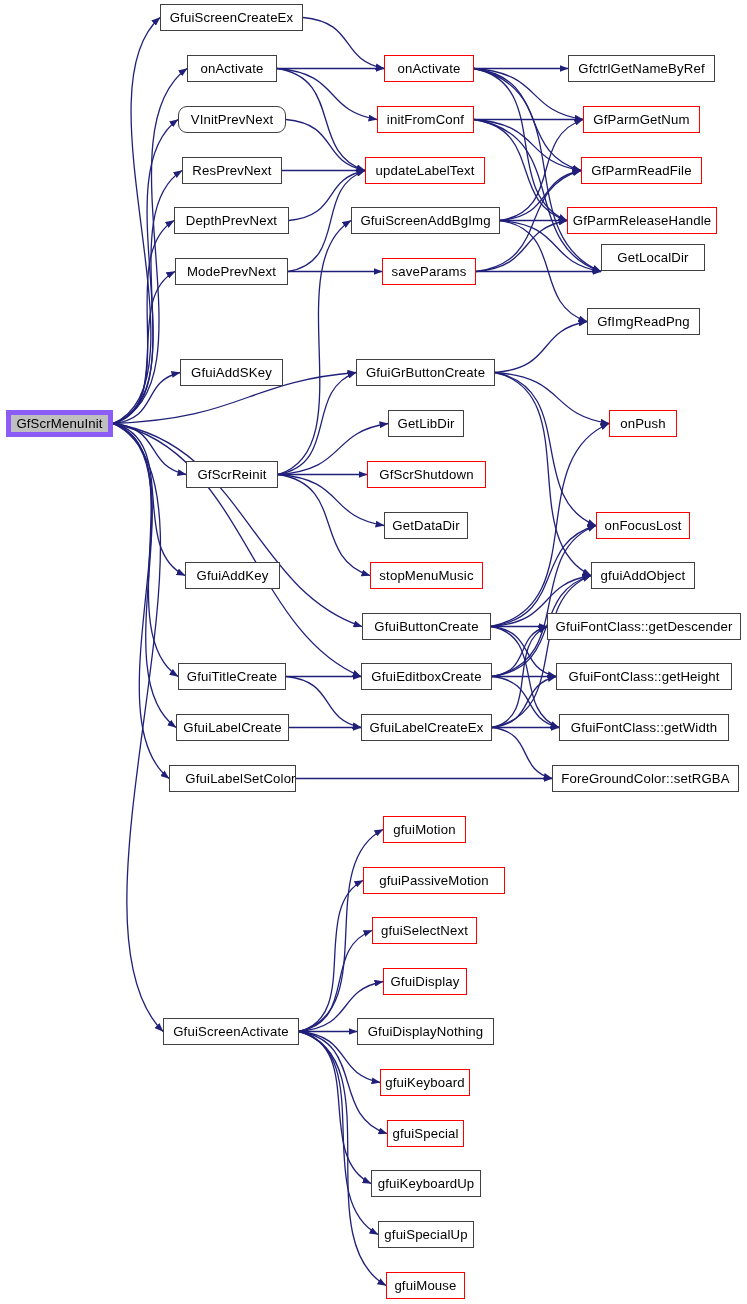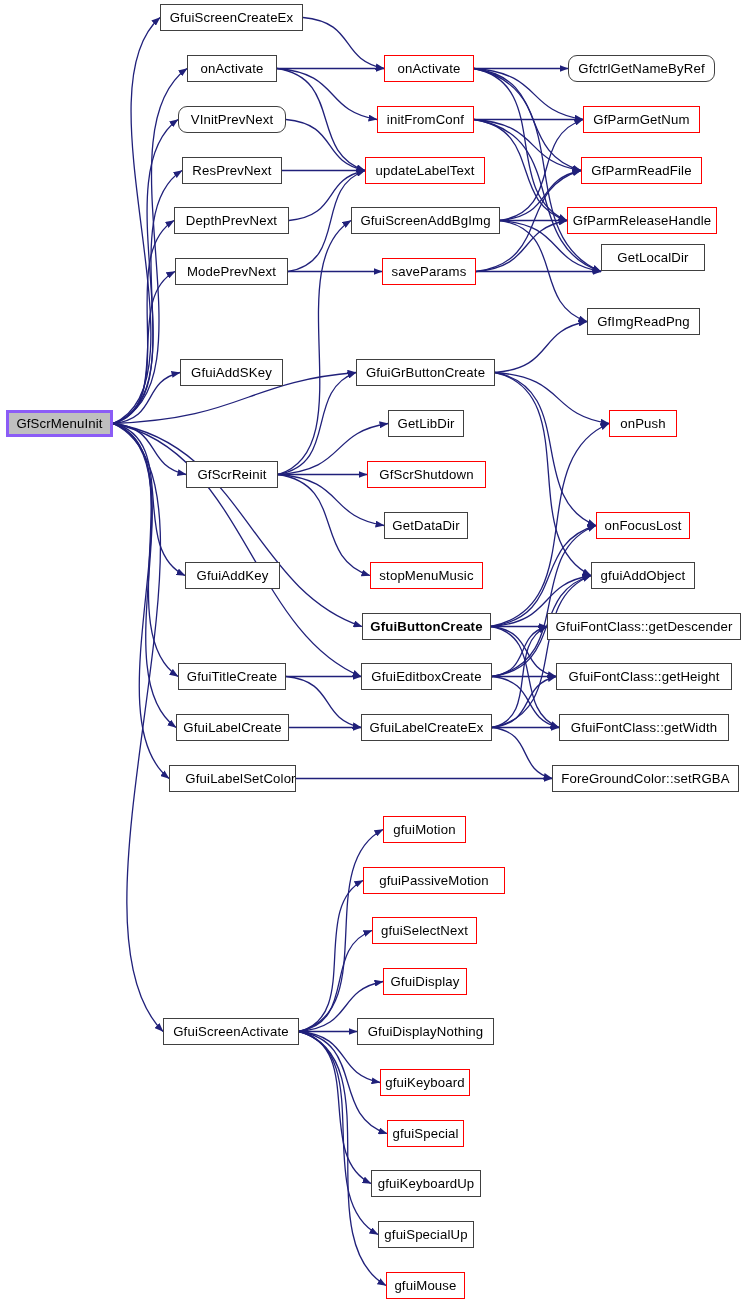--- a/index.html
+++ b/index.html
@@ -36,21 +36,21 @@
     line-height: 1;
     color: #000000;
     white-space: nowrap;
     letter-spacing: 0.15px;
   }
   .node.red {
     border: 1px solid #ff0000;
   }
   .node.current {
     background: #bfbfbf;
-    border: 3px solid #8b5cf6;
+    border: 5px solid #8b5cf6;
   }
   .node .lbl {
     display: block;
     padding: 0 4px;
   }
 </style>
 </head>
 <body>
 
 <div id="canvas">
@@ -211,21 +211,21 @@
       </div>
       <div class="node red" style="left: 367px; top: 461px; width: 119px;">
         <span class="lbl">GfScrShutdown</span>
       </div>
       <div class="node" style="left: 384px; top: 512px; width: 84px;">
         <span class="lbl">GetDataDir</span>
       </div>
       <div class="node red" style="left: 370px; top: 562px; width: 113px;">
         <span class="lbl">stopMenuMusic</span>
       </div>
-      <div class="node" style="left: 362px; top: 613px; width: 129px; font-weight: bold;">
+      <div class="node" style="left: 362px; top: 613px; width: 129px;">
         <span class="lbl">GfuiButtonCreate</span>
       </div>
       <div class="node" style="left: 361px; top: 663px; width: 131px;">
         <span class="lbl">GfuiEditboxCreate</span>
       </div>
       <div class="node" style="left: 361px; top: 714px; width: 131px;">
         <span class="lbl">GfuiLabelCreateEx</span>
       </div>
       <div class="node red" style="left: 383px; top: 816px; width: 83px;">
         <span class="lbl">gfuiMotion</span>
@@ -250,21 +250,21 @@
       </div>
       <div class="node" style="left: 371px; top: 1170px; width: 110px;">
         <span class="lbl">gfuiKeyboardUp</span>
       </div>
       <div class="node" style="left: 378px; top: 1221px; width: 96px;">
         <span class="lbl">gfuiSpecialUp</span>
       </div>
       <div class="node red" style="left: 386px; top: 1272px; width: 79px;">
         <span class="lbl">gfuiMouse</span>
       </div>
-      <div class="node" style="left: 568px; top: 55px; width: 147px; border-radius: 9px;">
+      <div class="node" style="left: 568px; top: 55px; width: 147px;">
         <span class="lbl">GfctrlGetNameByRef</span>
       </div>
       <div class="node red" style="left: 583px; top: 106px; width: 117px;">
         <span class="lbl">GfParmGetNum</span>
       </div>
       <div class="node red" style="left: 581px; top: 157px; width: 121px;">
         <span class="lbl">GfParmReadFile</span>
       </div>
       <div class="node red" style="left: 567px; top: 207px; width: 150px;">
         <span class="lbl">GfParmReleaseHandle</span>

